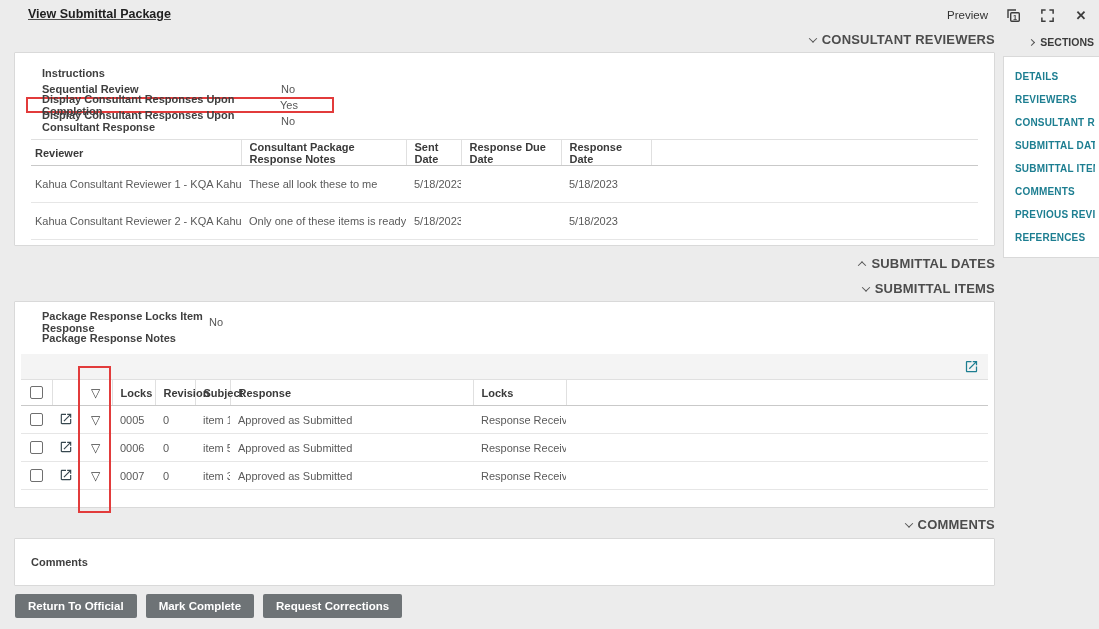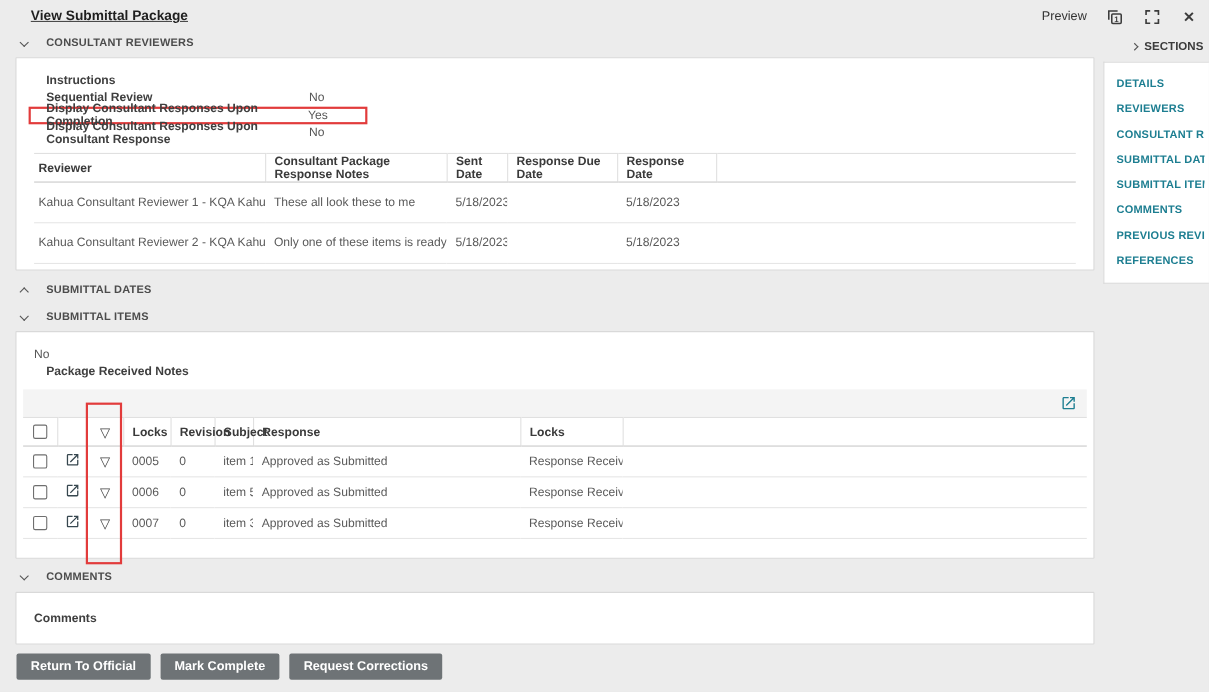--- a/index.html
+++ b/index.html
@@ -13,22 +13,22 @@
   
   .topbar { height:28px; display:flex; align-items:center; padding-left:28px;text-decoration:underline; }
   .page-title { font-weight:bold; font-size:12.5px; color:#1f1f1f; }
   .top-controls { position:absolute; top:0; right:9px; height:30px; display:flex; align-items:center; gap:16px; }
   .preview-label { font-size:11.5px; color:#333; cursor:pointer; }
   .icon-btn { width:18px; height:18px; display:flex; align-items:center; justify-content:center; color:#3c3c3c; cursor:pointer; }
   .close-glyph { font-size:13px; font-weight:bold; color:#3c3c3c; }
 
   
   .main { width:981px; margin-left:14px; }
-  .sec-head { display:flex; align-items:center; gap:17px; padding:5px 0 6px 5px; height:24px;
-              font-weight:bold; font-size:10px; color:#4c4c4c; letter-spacing:.2px; cursor:pointer; }
+  .sec-head { display:flex; align-items:center; gap:6px; padding:5px 0 6px 5px; height:24px;
+              font-weight:bold; font-size:13px; color:#4c4c4c; letter-spacing:.2px; cursor:pointer;justify-content:flex-end; }
   .chev { width:6px; height:6px; border-right:1.6px solid #555; border-bottom:1.6px solid #555; display:inline-block; }
   .chev.down { transform:rotate(45deg) translate(-1px,-1px); }
   .chev.up   { transform:rotate(-135deg) translate(-1px,-1px); }
   .chev.right{ width:5px; height:5px; transform:rotate(-45deg); }
 
   .card { background:#fff; border:1px solid #d9d9d9; border-radius:1px; }
   .card.c1 { padding:12px 16px 5px; }
   .card.c2 { padding:12px 16px 0; }
   .card.c3 { padding:17px 16px; margin-top:1px; }
 
@@ -169,24 +169,25 @@
     <span class="chev up"></span>
     <span>SUBMITTAL DATES</span>
   </div>
 
   <div class="sec-head" style="margin-top:1px;">
     <span class="chev down"></span>
     <span>SUBMITTAL ITEMS</span>
   </div>
   <div class="card c2">
     <div class="field-row">
+      <span class="field-label sm">Package Response Locks Item Response</span>
       <span class="field-value">No</span>
     </div>
     <div class="field-row">
-      <span class="field-label sm">Package Received Notes</span>
+      <span class="field-label sm">Package Response Notes</span>
       <span class="field-value"></span>
     </div>
 
     <div class="toolbar">
       <span class="open-icon">
         <svg width="15" height="15" viewBox="0 0 24 24" fill="#1d7e91">
           <path d="M19 19H5V5h7V3H5c-1.11 0-2 .9-2 2v14c0 1.1.89 2 2 2h14c1.1 0 2-.9 2-2v-7h-2v7zM14 3v2h3.59l-9.83 9.83 1.41 1.41L19 6.41V10h2V3h-7z"></path>
         </svg>
       </span>
     </div>

